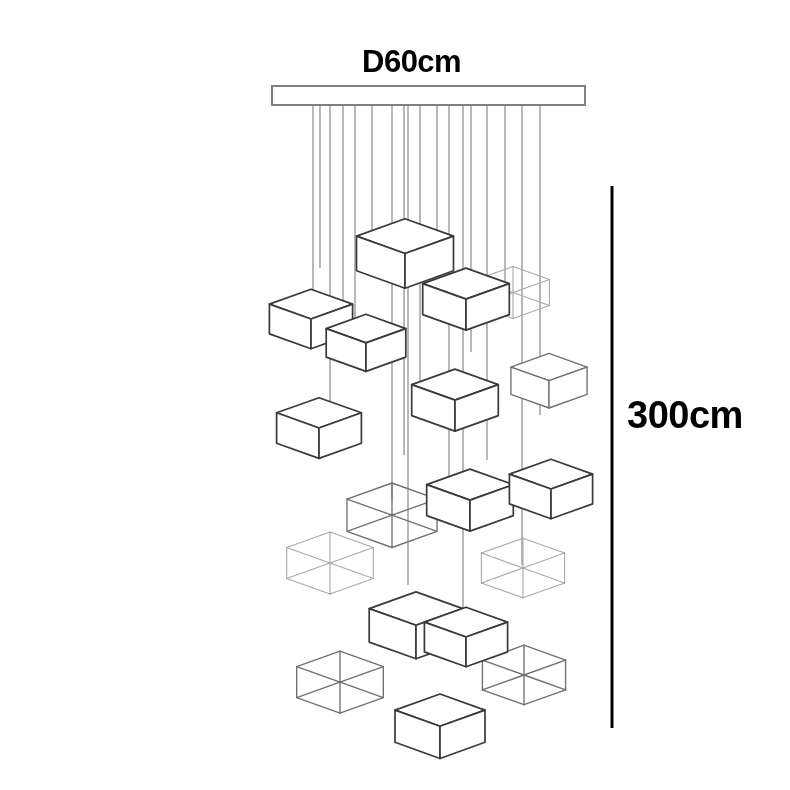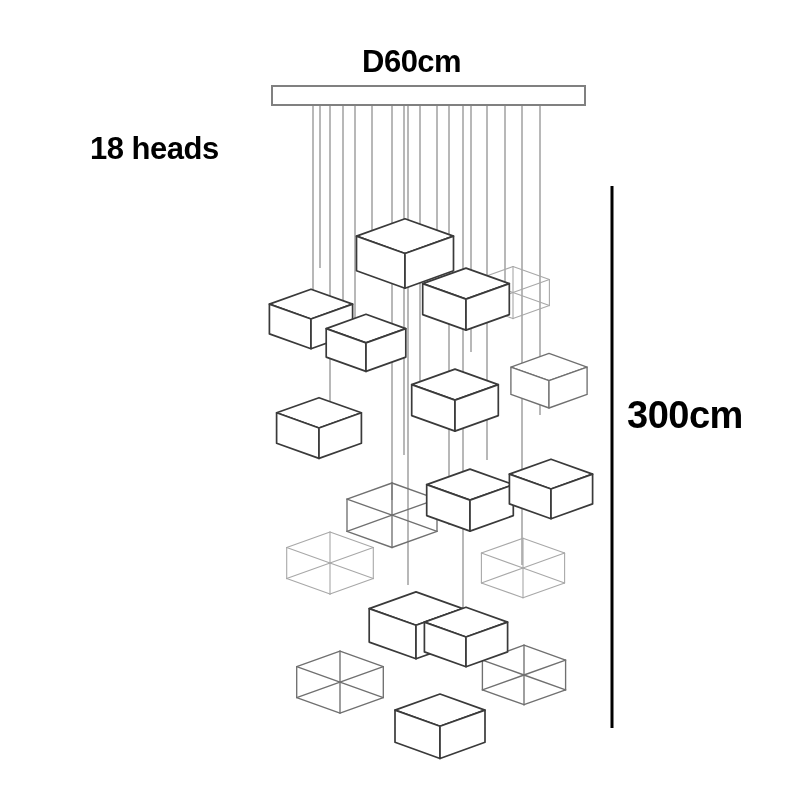--- a/index.html
+++ b/index.html
@@ -225,17 +225,16 @@
           <polygon points="440.0,726.2 485.0,710.1 485.0,742.3 440.0,758.5" fill="#ffffff" stroke="#3a3a3a" stroke-width="1.7" stroke-linejoin="round"></polygon>
         </g>
       </g>
     <g id="dim-group">
         <line x1="612" y1="186" x2="612" y2="728" stroke="#000000" stroke-width="3"></line>
       </g>
   </svg>
 
   <div class="dim-label" id="label-diameter">D60cm</div>
 
-  <div class="dim-label" id="label-heads">18 heads</div>
 
   <div class="dim-label" id="label-height">300cm</div>
 
 </div>
 
 </body></html>

